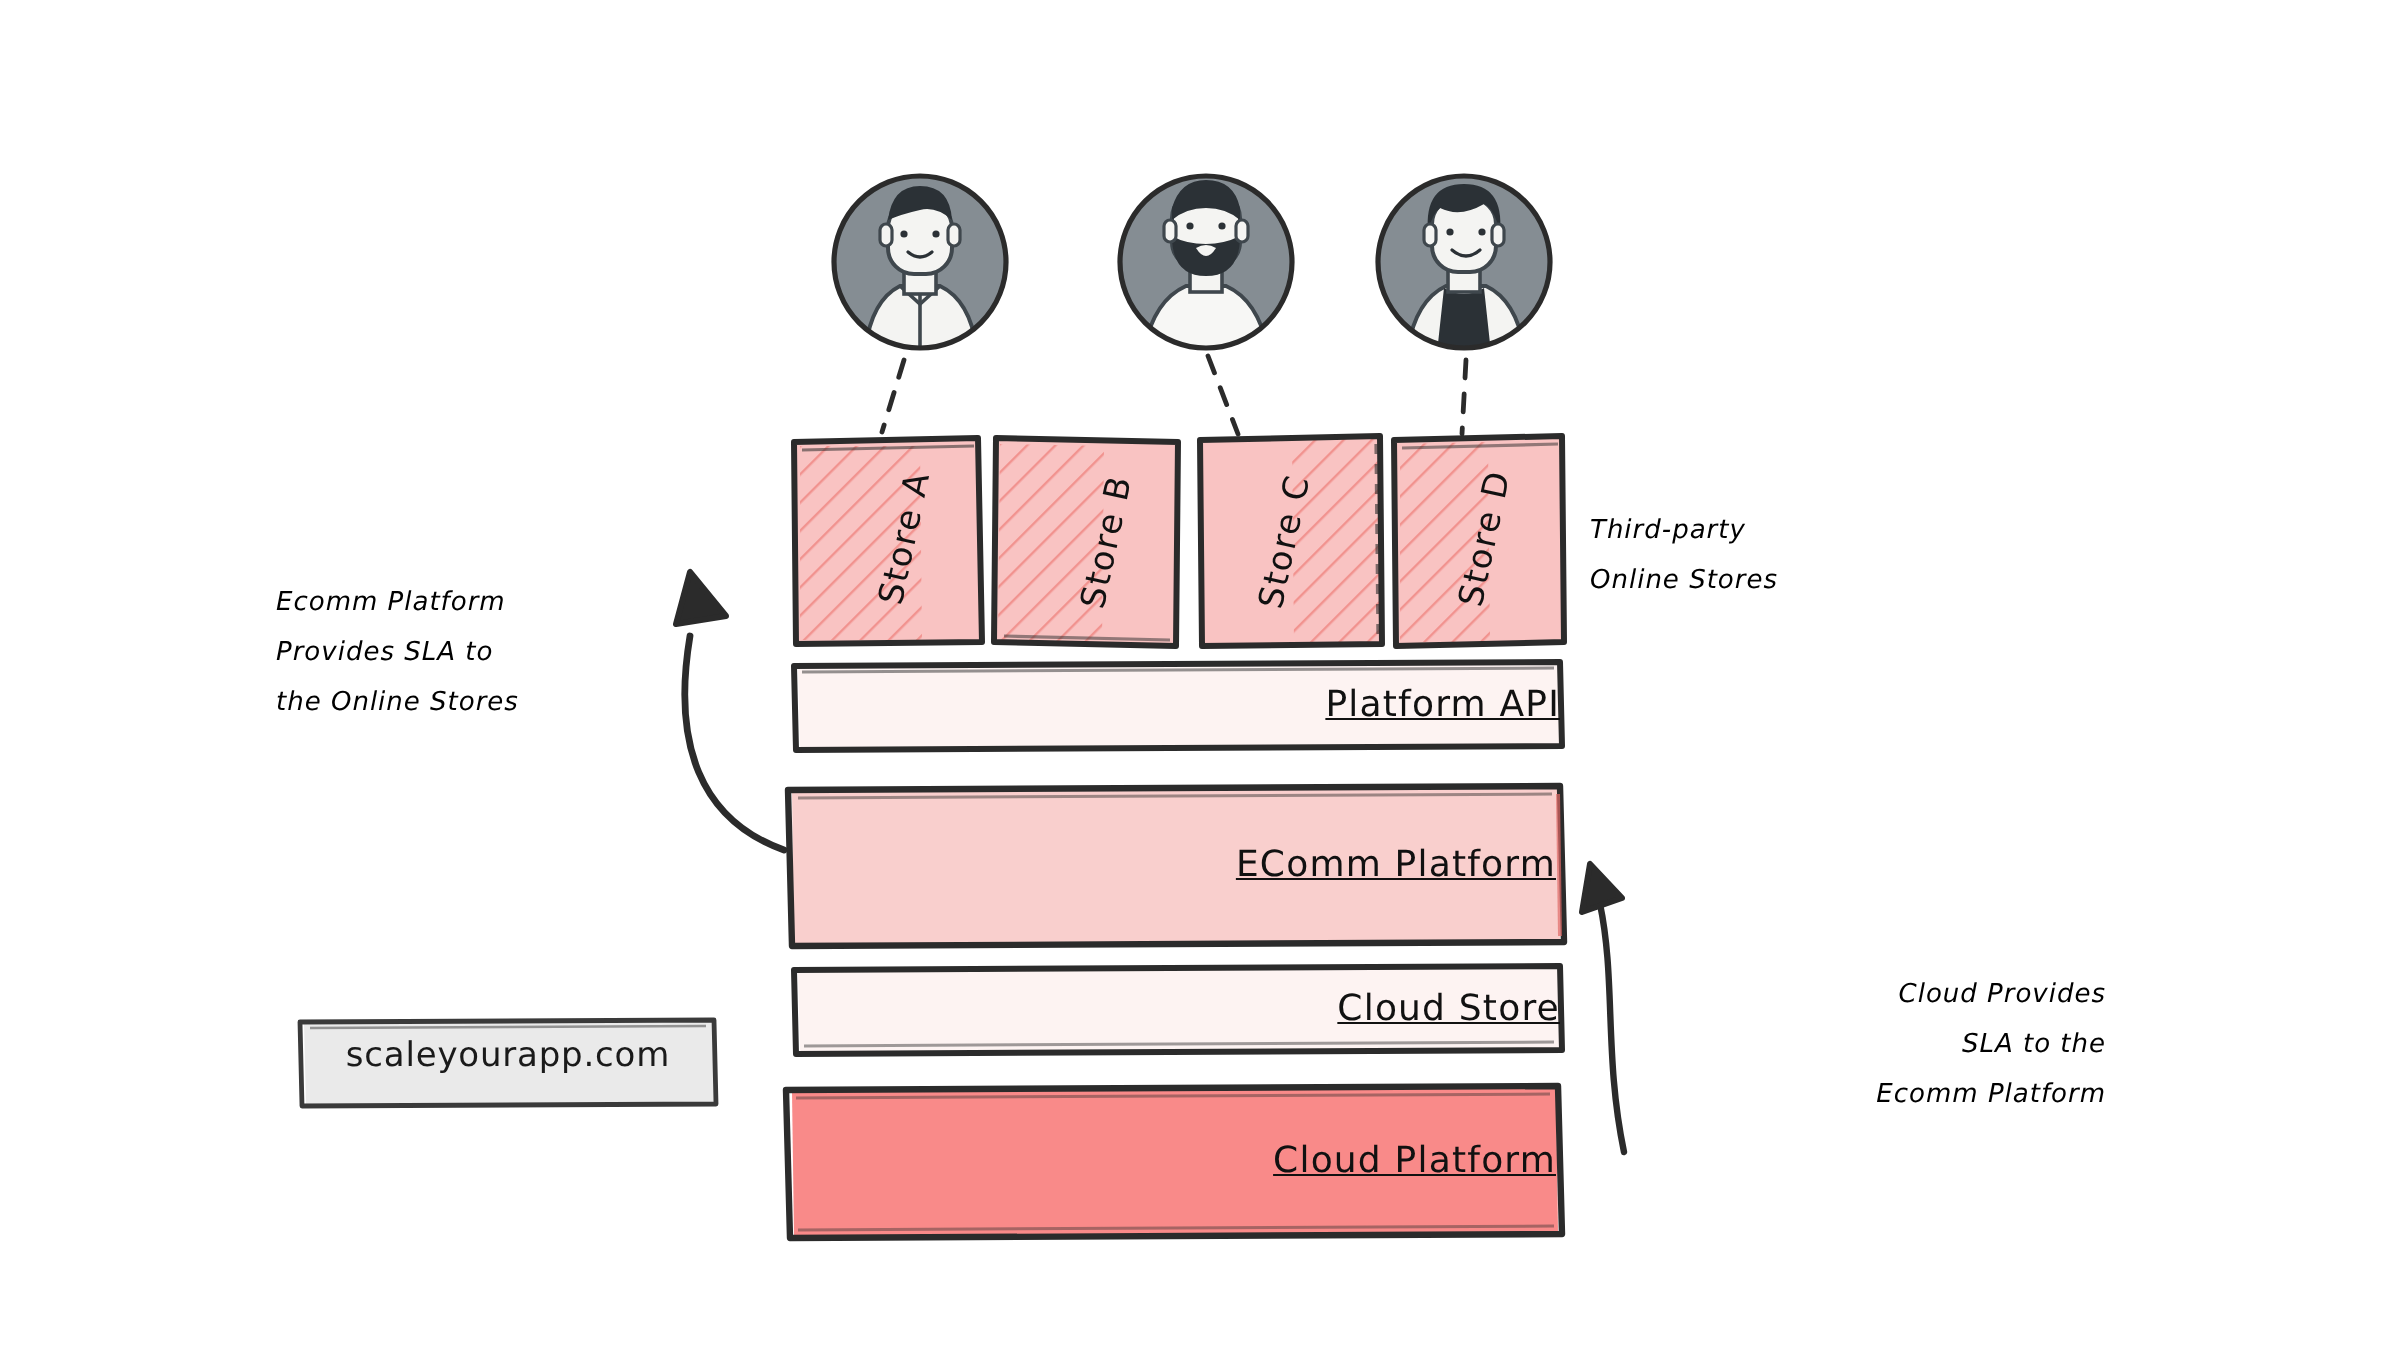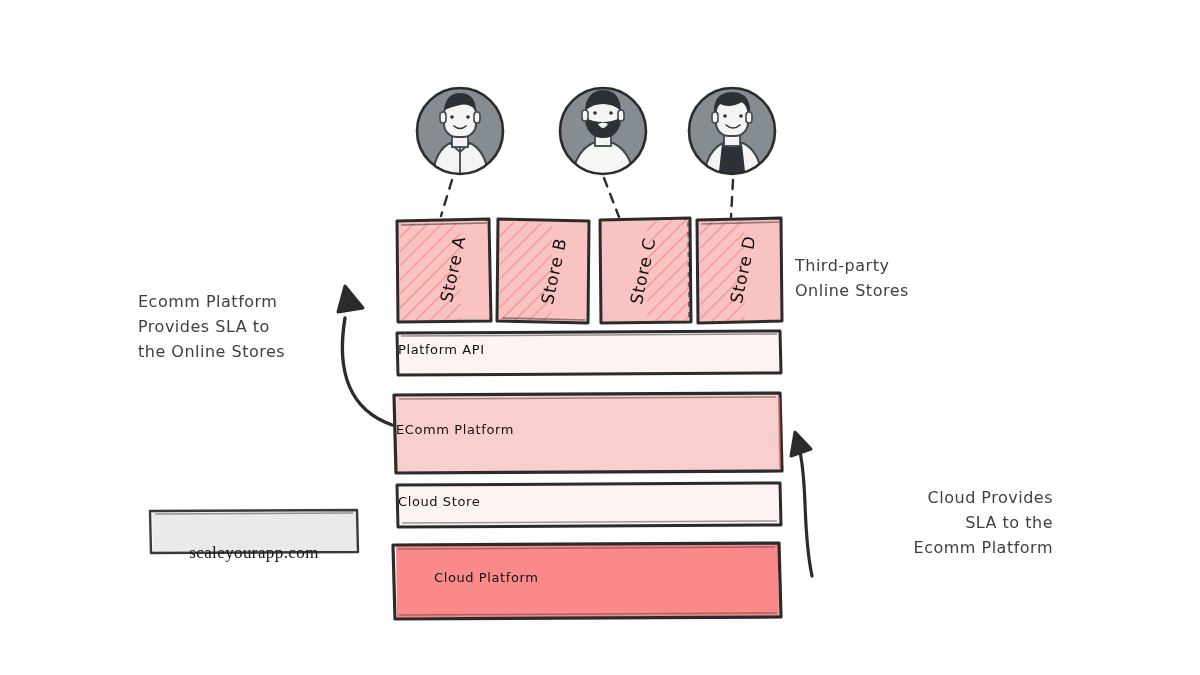--- a/index.html
+++ b/index.html
@@ -33,40 +33,42 @@
   
   .hand {
     font-family: "DejaVu Sans", sans-serif;
     font-weight: 400;
     color: #141414;
     letter-spacing: 0.5px;
     white-space: pre;
   }
   .box-label {
     position: absolute;
-    font-size: 13px;
-    text-align: left;
+    font-size: 18px;
+    text-align: right;
     color: #111111;
     letter-spacing: 0.6px;
+    text-decoration: underline;
   }
   .store-label {
     position: absolute;
     font-size: 17px;
     color: #111111;
     transform-origin: left top;
     letter-spacing: 0.8px;
     white-space: nowrap;
   }
   .annotation {
     position: absolute;
-    font-size: 16px;
+    font-size: 13px;
     line-height: 25px;
-    color: #404040;
+    color: #000000;
     letter-spacing: 0.5px;
     white-space: pre-line;
+    font-style: italic;
   }
   .watermark-text {
     position: absolute;
     font-size: 17px;
     color: #1a1a1a;
     letter-spacing: 0.4px;
   }
 </style>
 </head>
 <body>
@@ -228,25 +230,25 @@
 <div class="layer">
 
   <div class="store-label hand" style="left:436px; top:300px; transform:rotate(-78deg);">Store A</div>
   <div class="store-label hand" style="left:537px; top:302px; transform:rotate(-78deg);">Store B</div>
   <div class="store-label hand" style="left:626px; top:302px; transform:rotate(-78deg);">Store C</div>
   <div class="store-label hand" style="left:726px; top:301px; transform:rotate(-78deg);">Store D</div>
 
   <div class="box-label hand" style="left:398px; top:342px; width:382px;">Platform API</div>
   <div class="box-label hand" style="left:396px; top:422px; width:382px;">EComm Platform</div>
   <div class="box-label hand" style="left:398px; top:494px; width:382px;">Cloud Store</div>
-  <div class="box-label hand" style="left:396px; top:570px; width:382px;padding-left:38px;">Cloud Platform</div>
+  <div class="box-label hand" style="left:396px; top:570px; width:382px;">Cloud Platform</div>
 
   <div class="annotation hand" style="left:138px; top:289px; width:220px;">Ecomm Platform
 Provides SLA to
 the Online Stores</div>
   <div class="annotation hand" style="left:795px; top:253px; width:200px;">Third-party
 Online Stores</div>
   <div class="annotation hand" style="left:843px; top:485px; width:210px;text-align:right;">Cloud Provides
 SLA to the
 Ecomm Platform</div>
 
-  <div class="watermark-text hand" style="left:150px; top:543px; width:208px; text-align:center;font-family:Liberation Serif, serif;">scaleyourapp.com</div>
+  <div class="watermark-text hand" style="left:150px; top:518px; width:208px; text-align:center;">scaleyourapp.com</div>
 </div>
 
 </body></html>

